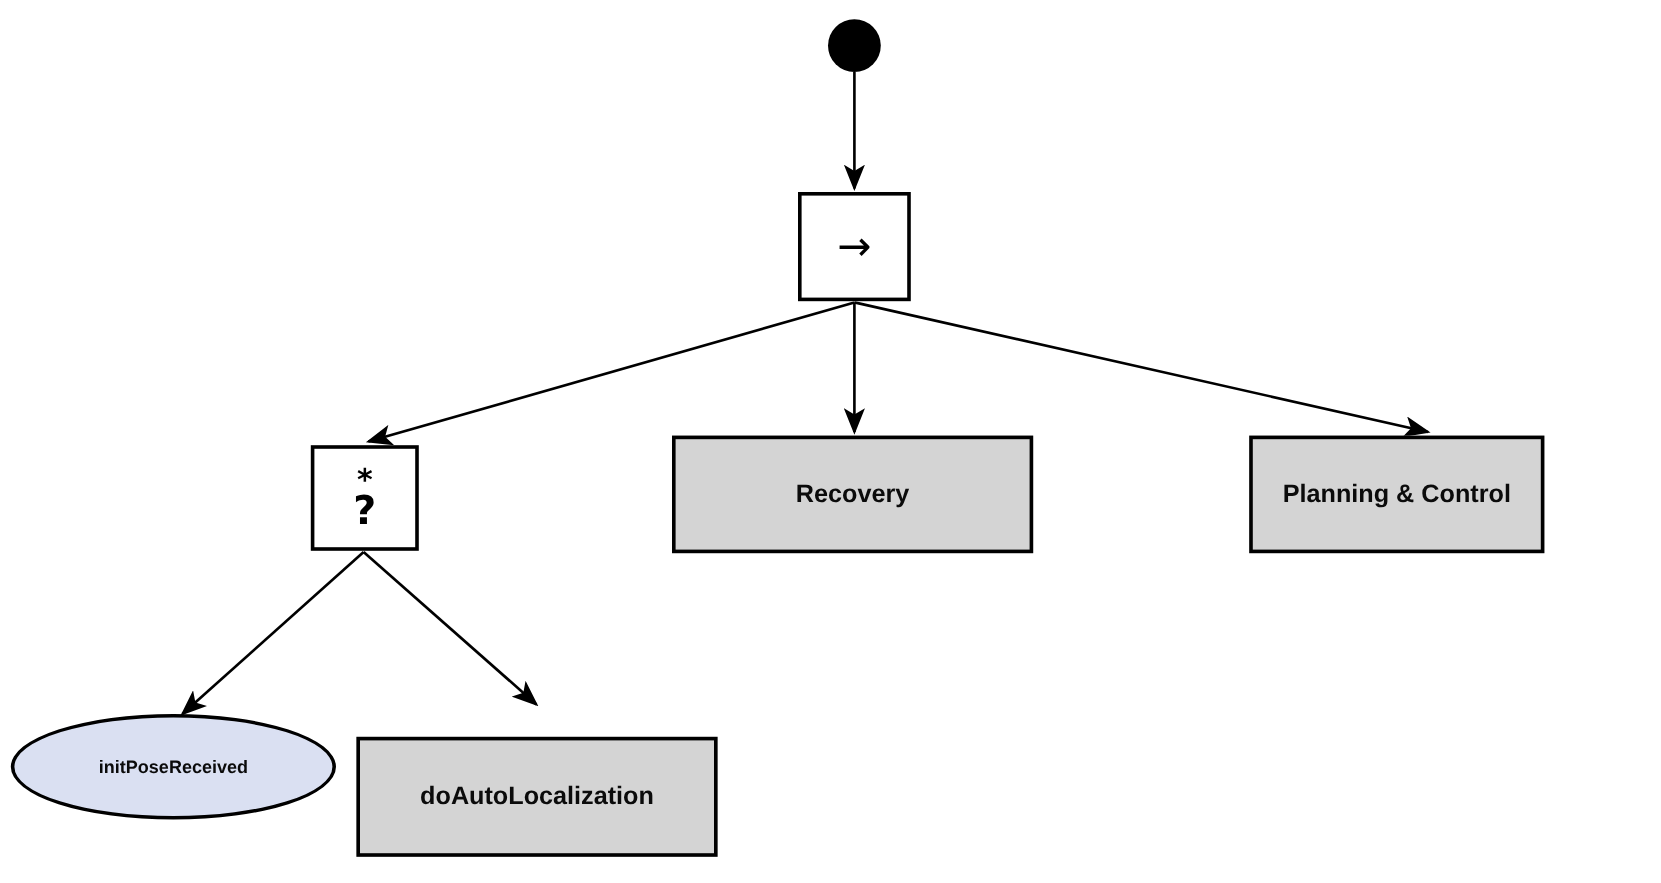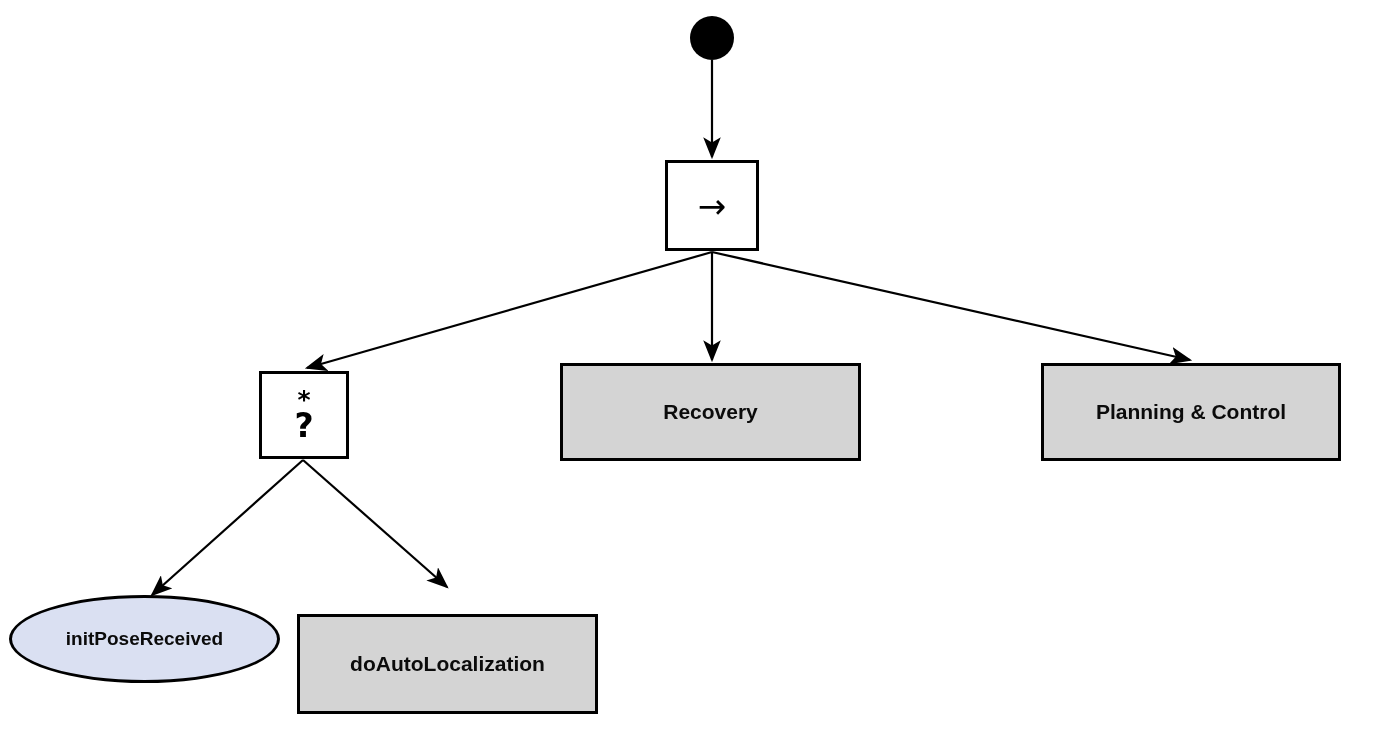--- a/index.html
+++ b/index.html
@@ -69,21 +69,21 @@
     border: 3px solid #000000;
     font-size: 21px;
     font-weight: bold;
     color: #0b0b0b;
   }
   
   .condition-node {
     background: #dae0f2;
     border: 3px solid #000000;
     border-radius: 50%;
-    font-size: 19px;
+    font-size: 15px;
     font-weight: bold;
     color: #0b0b0b;
   }
 </style>
 </head>
 <body>
 
 <div id="canvas">
 
   <svg id="edges" viewBox="0 0 1384 736" xmlns="http://www.w3.org/2000/svg">
@@ -112,21 +112,21 @@
 
   <div class="node ctrl-node" style="left: 259px; top: 371px; width: 90px; height: 88px;">
     <span class="ctrl-glyph-star">*</span>
     <span class="ctrl-glyph-question">?</span>
   </div>
 
   <div class="node action-node" style="left: 560px; top: 363px; width: 301px; height: 98px;">
     <span>Recovery</span>
   </div>
 
-  <div class="node action-node" style="left: 1041px; top: 363px; width: 300px; height: 98px;">
+  <div class="node action-node" style="left: 1041px; top: 363px; width: 246px; height: 98px;">
     <span>Planning &amp; Control</span>
   </div>
 
   <div class="node condition-node" style="left: 9px; top: 595px; width: 271px; height: 88px;">
     <span>initPoseReceived</span>
   </div>
 
   <div class="node action-node" style="left: 297px; top: 614px; width: 301px; height: 100px;">
     <span>doAutoLocalization</span>
   </div>

